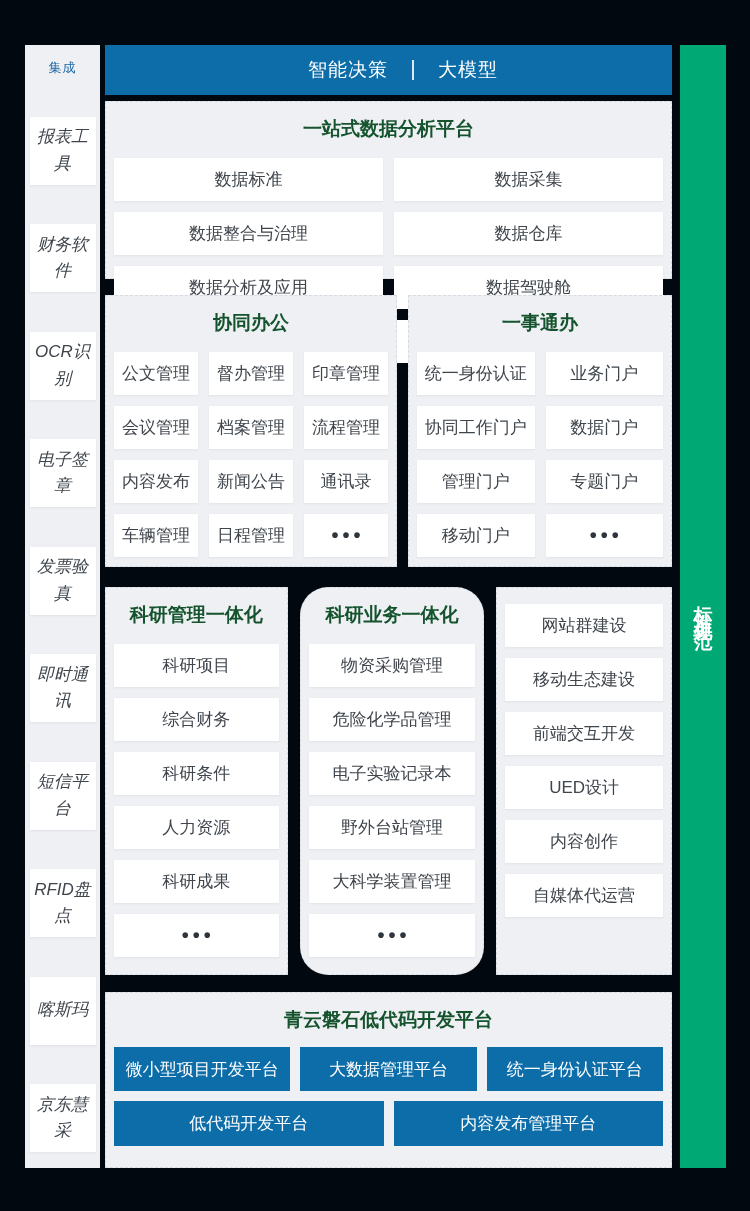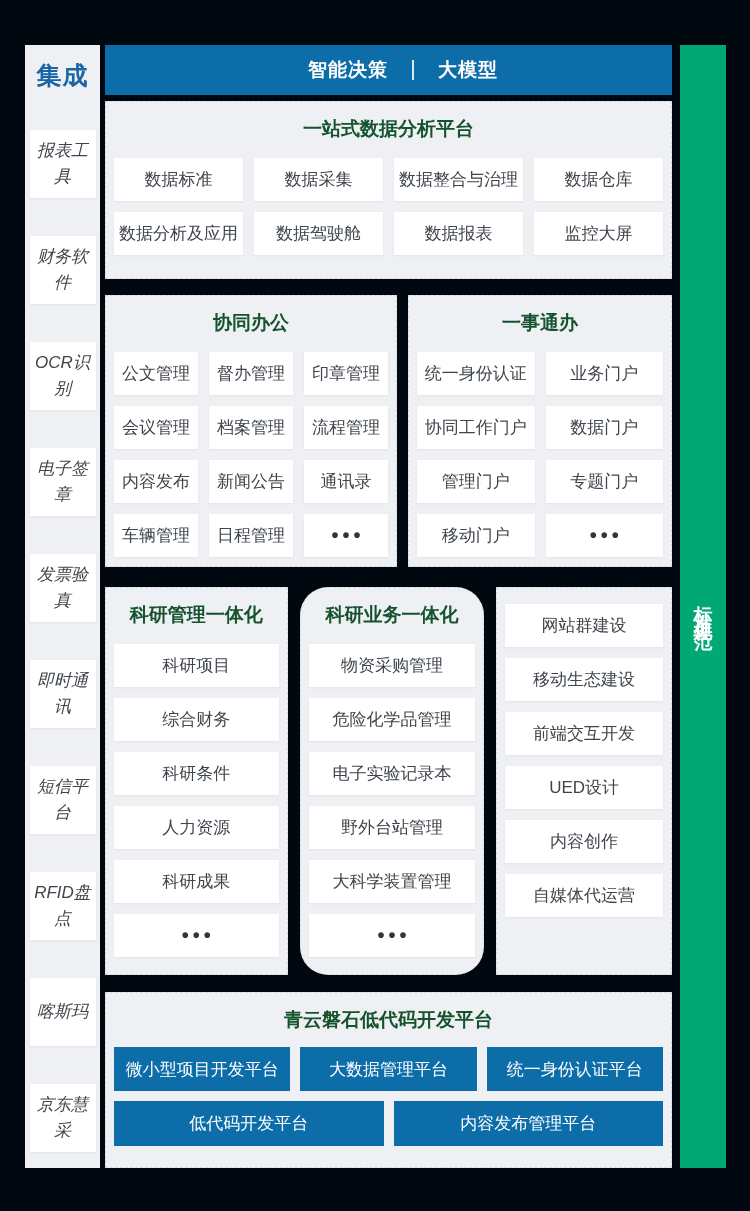--- a/index.html
+++ b/index.html
@@ -3,46 +3,46 @@
 <meta charset="utf-8">
 <style>
   html,body{margin:0;padding:0;}
   body{background:#020810;font-family:"Liberation Sans","DejaVu Sans",sans-serif;}
   .canvas{position:relative;width:750px;height:1211px;background:#020810;overflow:hidden;}
 
   
   .sidebar{position:absolute;left:25px;top:45px;width:75px;height:1123px;
     background:#eef0f3;display:flex;flex-direction:column;align-items:center;
     justify-content:space-between;padding:14px 0 16px;box-sizing:border-box;}
-  .sidebar-header{font-size:25px;font-weight:bold;color:#1a65a5;letter-spacing:1px;}
+  .sidebar-header{font-size:13px;font-weight:normal;color:#1a65a5;letter-spacing:1px;}
   .side-card{width:66px;min-height:68px;background:#ffffff;display:flex;align-items:center;
     justify-content:center;text-align:center;font-size:17px;line-height:1.55;color:#3f454c;
     box-shadow:0 1px 2px rgba(60,70,90,.08);font-style:italic;}
 
   
   .main{position:absolute;left:105px;top:45px;width:567px;}
   .banner{height:50px;margin-bottom:6px;background:#0c6da9;display:flex;align-items:center;
-    justify-content:center;color:#ffffff;font-size:19px;font-weight:bold;letter-spacing:1px;padding-left:29px;}
+    justify-content:center;color:#ffffff;font-size:19px;font-weight:normal;letter-spacing:1px;padding-left:29px;}
   .vdiv{display:inline-block;width:2px;height:20px;background:rgba(255,255,255,.85);margin:0 24px;}
 
   .panel{background:#eef0f3;border:1px dashed #d6dbe1;box-sizing:border-box;}
   .panel h2{margin:14px 0 0;text-align:center;font-size:19px;font-weight:bold;color:#14532d;}
   .p1{height:178px;margin-bottom:16px;}
   .row{display:flex;}
   .row2{height:272px;margin-bottom:20px;gap:11px;}
   .row2 .panel{height:100%;}
   .p2a{width:292px;}
   .p2b{width:264px;}
   .row3{height:388px;margin-bottom:17px;gap:12px;}
   .row3 .panel{height:100%;}
   .col1{width:186px;}.col2{width:188px;border-radius:28px;}.col3{width:179px;}
   .p4{height:176px;}
 
   .grid{display:grid;gap:11px;padding:16px 8px 0;}
-  .g4{grid-template-columns:repeat(4,1fr);}
+  .g4{grid-template-columns:repeat(2,1fr);}
   .g3{grid-template-columns:repeat(3,1fr);}
   .g2{grid-template-columns:repeat(2,1fr);}
   .g1{grid-template-columns:1fr;}
   .card{height:43px;background:#ffffff;display:flex;align-items:center;justify-content:center;
     font-size:17px;color:#3f454c;text-align:center;white-space:nowrap;
     box-shadow:0 1px 2px rgba(60,70,90,.07);}
   .dots{font-size:20px;font-weight:bold;letter-spacing:4px;padding-left:4px;color:#2f353c;}
 
   .btnrow{display:flex;gap:10px;padding:14px 8px 0;}
   .btnrow .btn{flex:1;height:44px;background:#0c6da9;color:#ffffff;display:flex;

